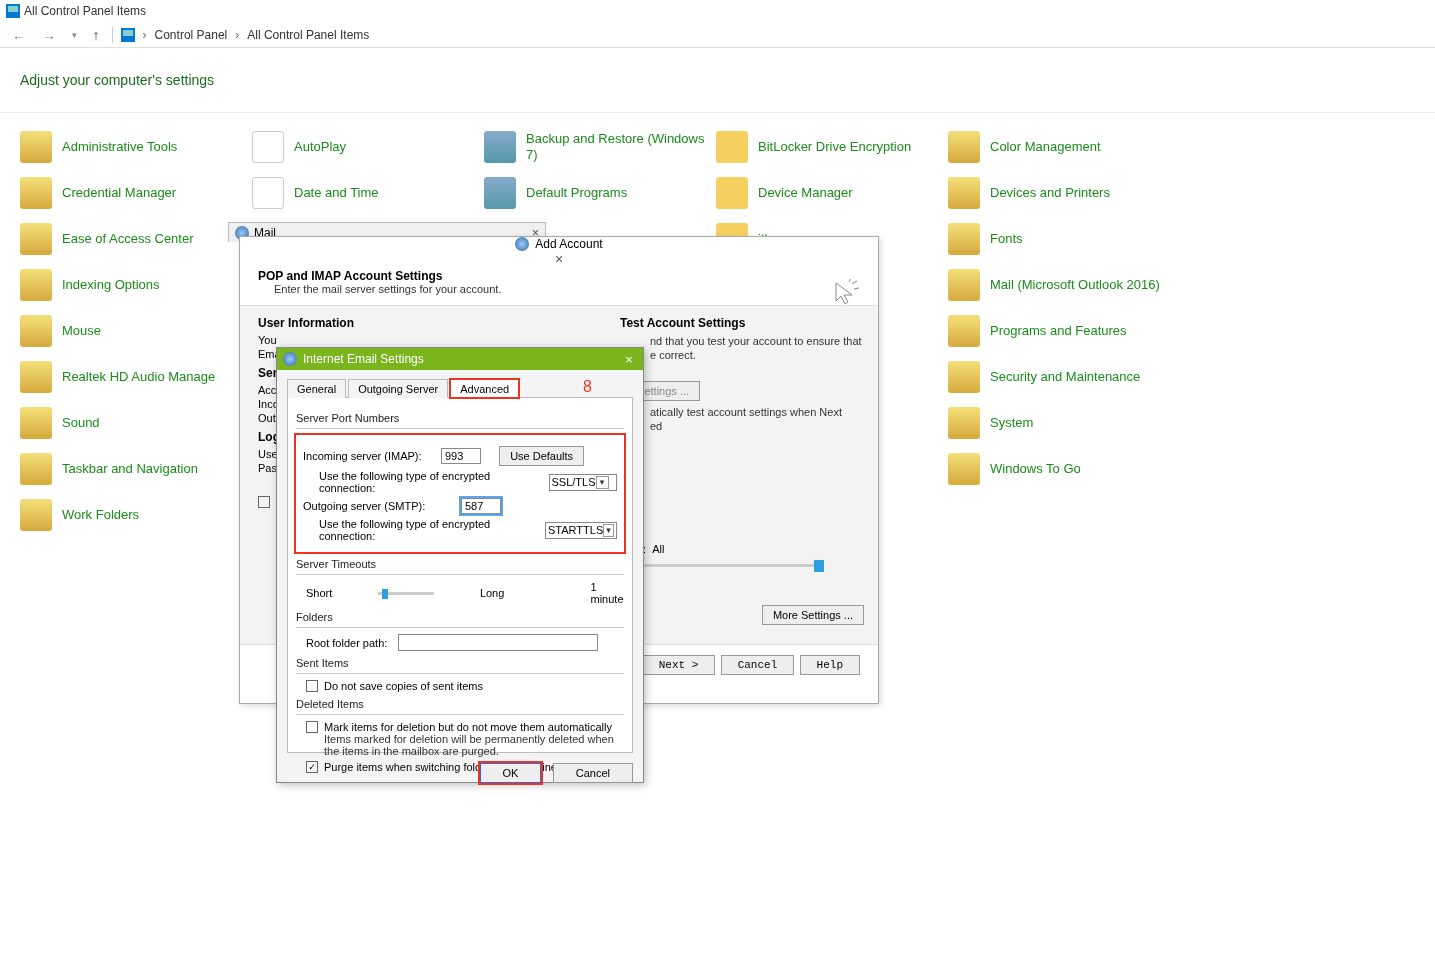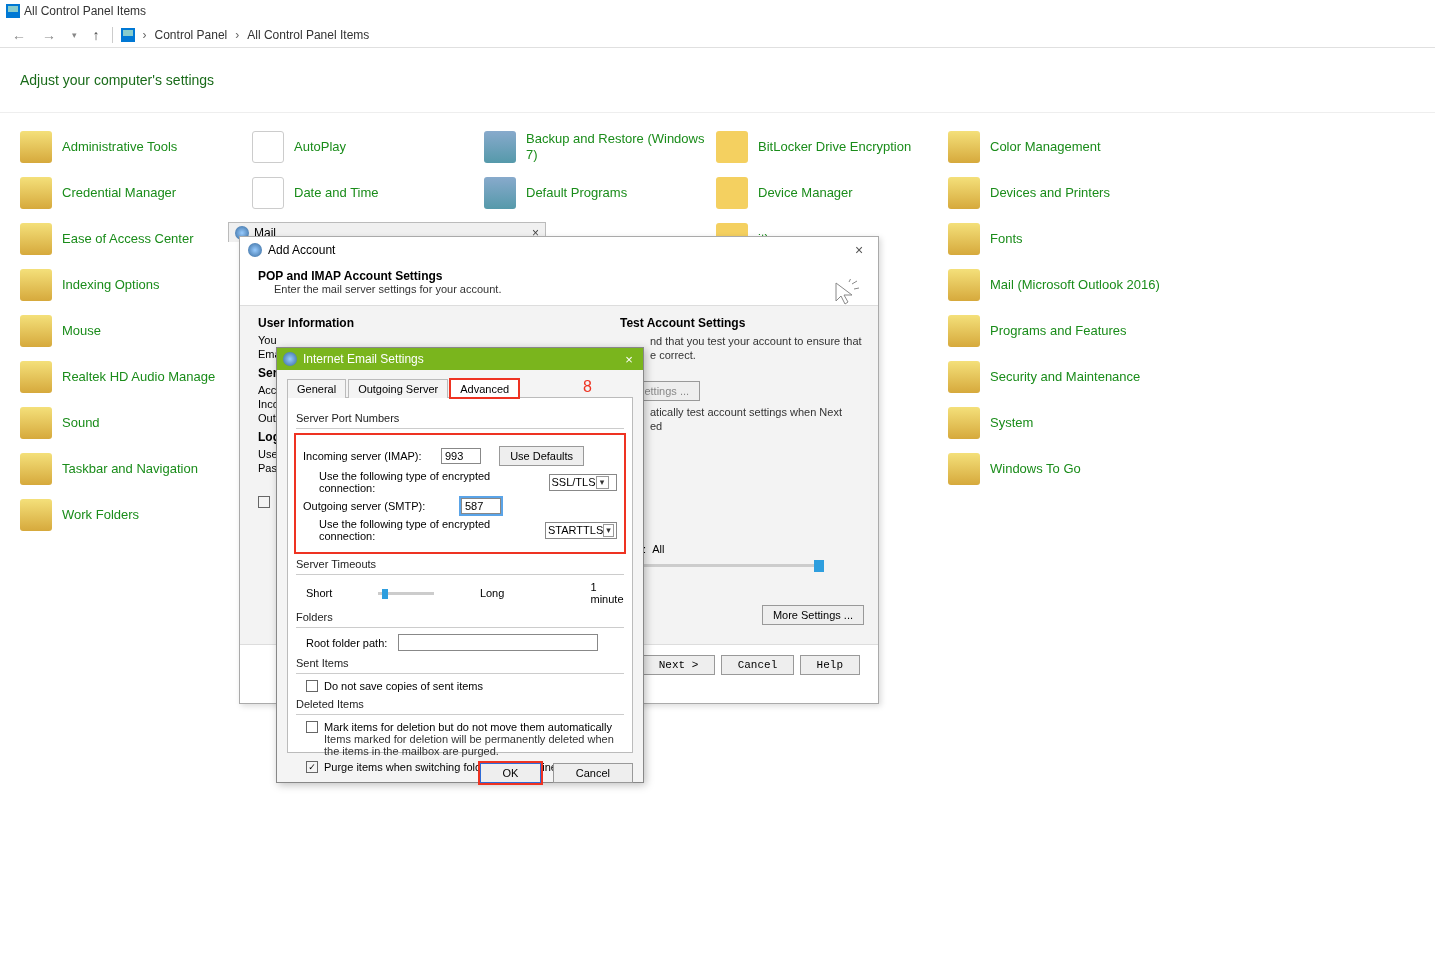--- a/index.html
+++ b/index.html
@@ -22,21 +22,21 @@
 .ic2 { background: #fff; border: 1px solid #ccc; }
 .ic3 { background: linear-gradient(#8ac,#59a); }
 .ic4 { background: #f4d060; }
 
 
 .mail-win { position: absolute; left: 228px; top: 222px; width: 318px; height: 20px; background: #f0f0f0; border: 1px solid #bbb; border-bottom: none; display: flex; align-items: center; justify-content: space-between; padding: 0 6px; }
 .mail-close { font-size: 12px; color: #444; }
 
 
 .addacct { position: absolute; left: 239px; top: 236px; width: 640px; height: 468px; background: #fff; border: 1px solid #aaa; box-shadow: 2px 2px 6px rgba(0,0,0,0.15); }
-.addacct-title { height: 26px; display: flex; align-items: center; justify-content: space-between; padding: 0 8px; }
+.addacct-title { height: 26px; display: flex; align-items: center; justify-content: space-between; padding: 0 8px; flex-direction: column; }
 .addacct-title .t { display: flex; align-items: center; gap: 6px; }
 .globe-icon { width: 14px; height: 14px; border-radius: 50%; background: radial-gradient(#9cf,#369); }
 .close-x { width: 22px; text-align: center; font-size: 14px; color: #555; }
 .addacct-head { padding: 6px 18px 10px; }
 .addacct-head .bold { font-weight: bold; font-size: 12px; }
 .addacct-head .sub { font-size: 11px; padding-left: 16px; color: #333; }
 .cursor-icon { position: absolute; right: 18px; top: 42px; width: 28px; height: 28px; }
 .addacct-body { background: #f3f3f3; border-top: 1px solid #ddd; border-bottom: 1px solid #ddd; padding: 10px 18px 4px; height: 340px; position: relative; }
 .sec-title { font-weight: bold; font-size: 12px; margin-bottom: 4px; }
 .form-line { margin: 2px 0; font-size: 11px; display: flex; }

